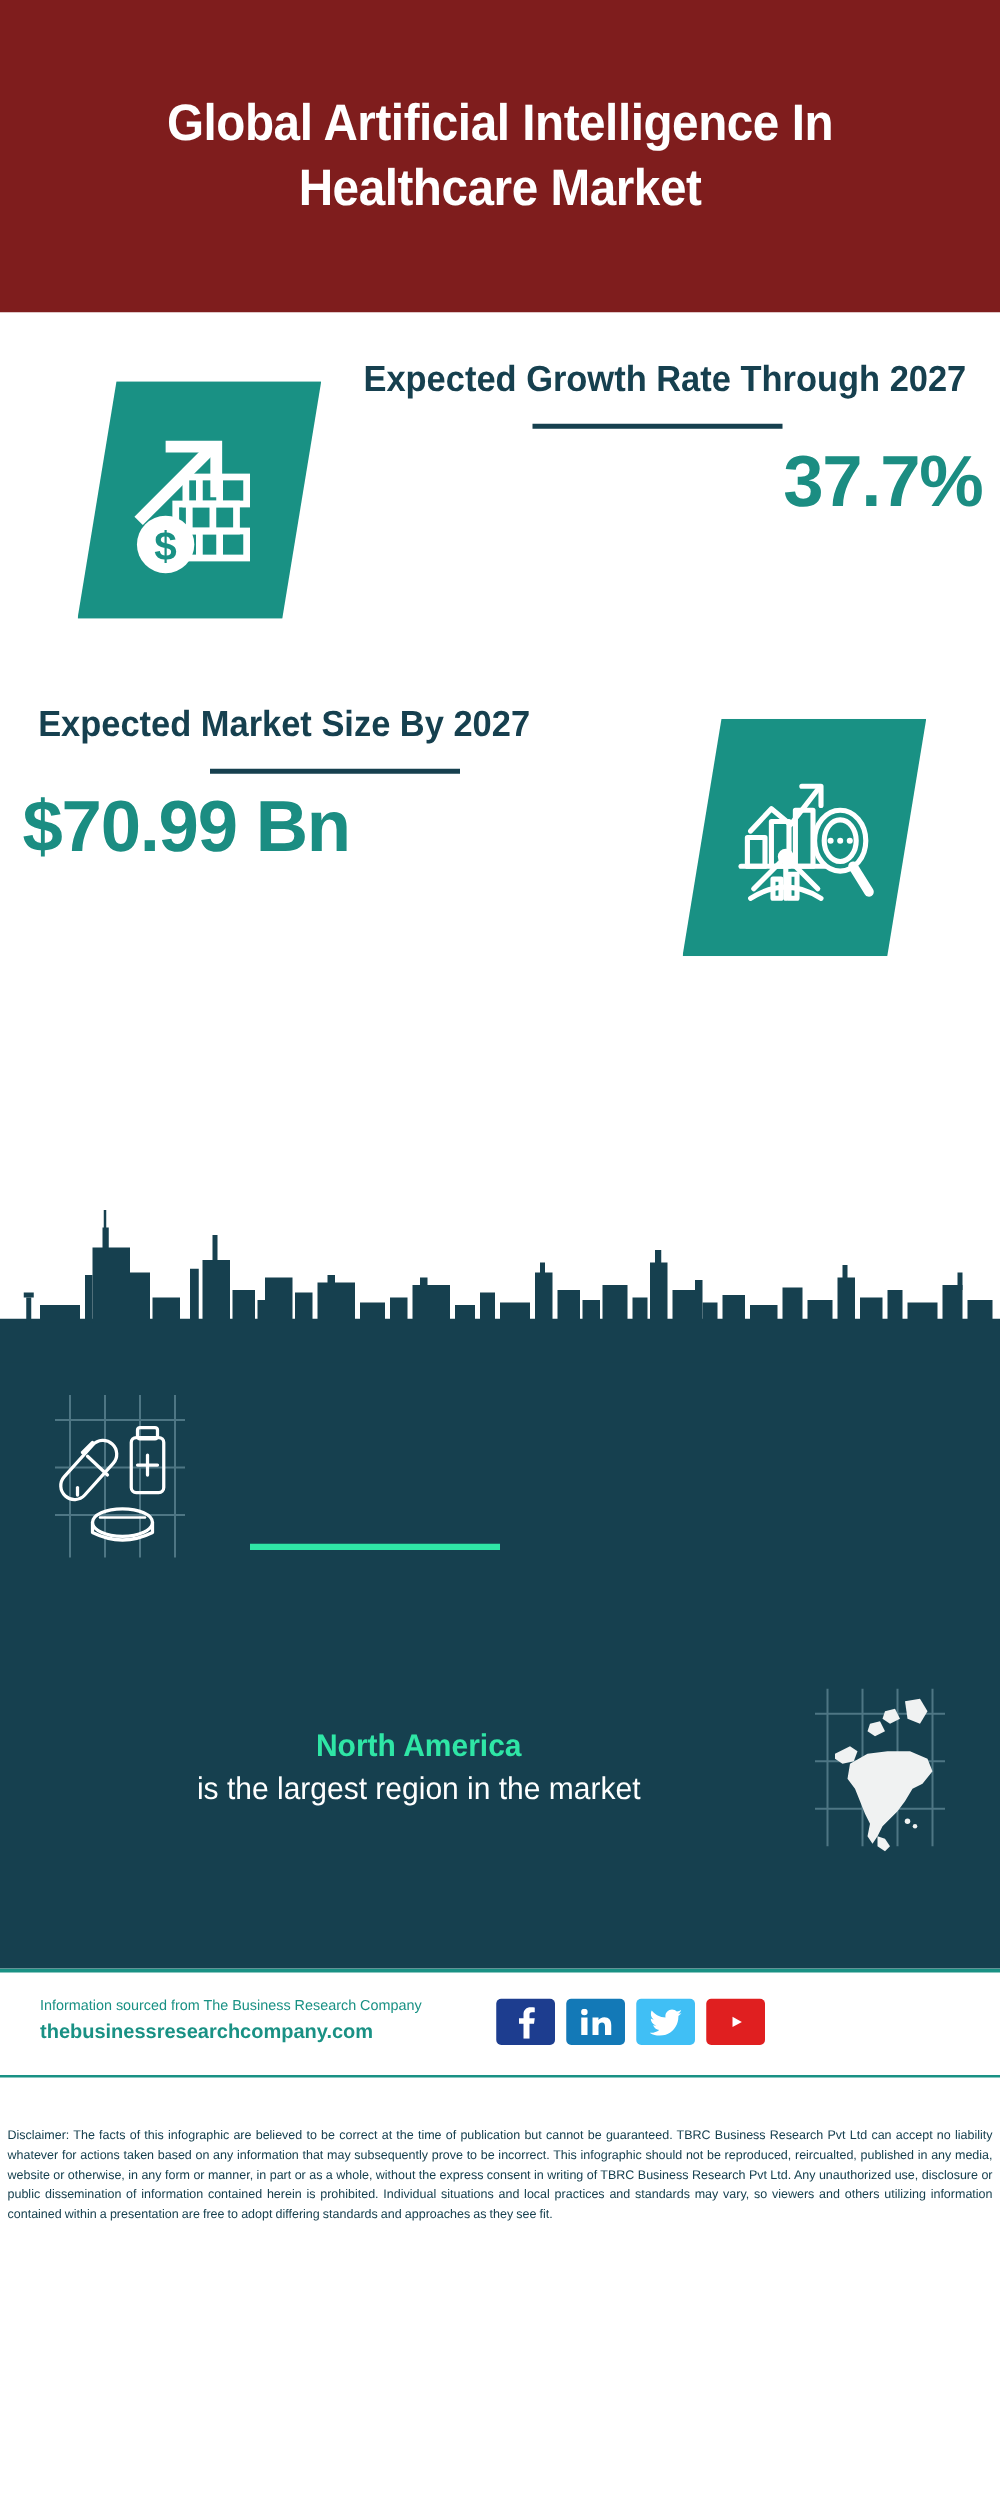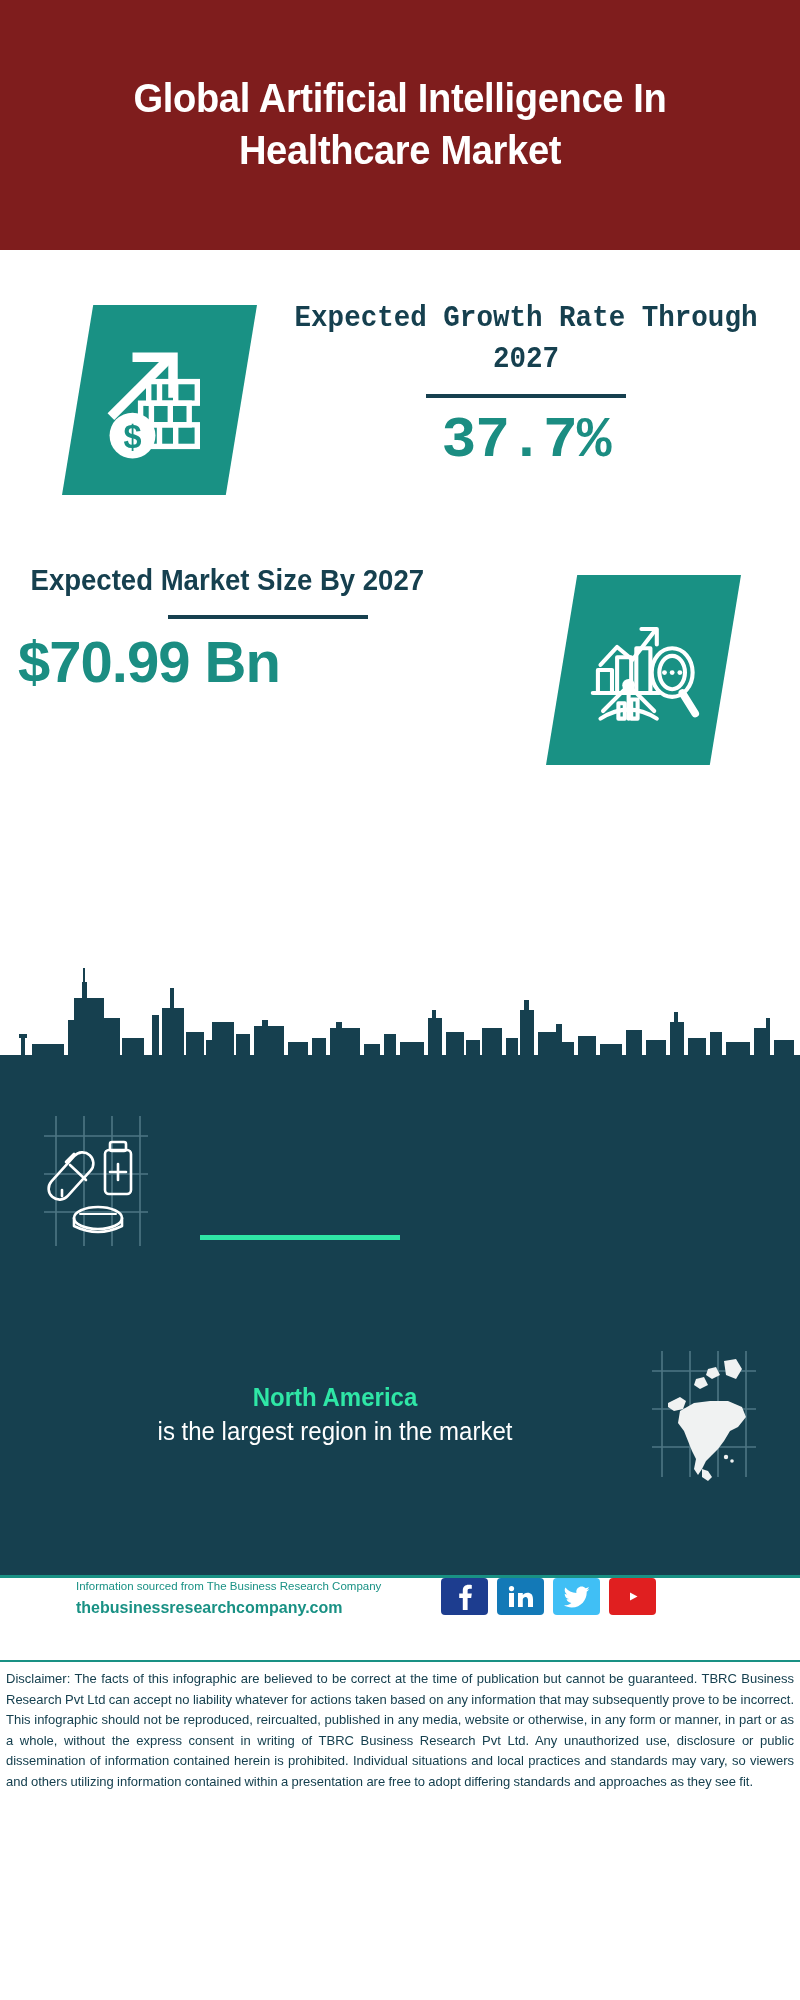--- a/index.html
+++ b/index.html
@@ -41,21 +41,21 @@
     position:absolute; inset:0;
     display:flex; align-items:center; justify-content:center;
   }
 
   
   .row1-icon {
     left:62px; top:55px; width:195px; height:190px;
     clip-path:polygon(16% 0%, 100% 0%, 84% 100%, 0% 100%);
   }
   .row1-text {
-    position:absolute; left:266px; top:48px; width:520px; text-align:center;font-family:Liberation Mono, monospace;
+    position:absolute; left:266px; top:34px; width:520px; text-align:right;
   }
   .row2-text {
     position:absolute; left:18px; top:310px; width:500px; text-align:left;
   }
   .row2-icon {
     left:546px; top:325px; width:195px; height:190px;
     clip-path:polygon(16% 0%, 100% 0%, 84% 100%, 0% 100%);
   }
 
   .stat-label {
@@ -98,23 +98,22 @@
 
   .divider {
     position:absolute; left:200px; top:1228px; width:200px; height:5px;
     background:#2fe6a6;
   }
 
   
   .footbar {
     position:absolute; left:0; top:1575px; width:800px; height:82px;
     background:#ffffff;
-    display:flex; align-items:flex-start;
+    display:flex; align-items:center;
     border-top:3px solid #199184;
-    padding-left:44px;
   }
   .footsrc {
     margin-left:32px; width:355px;
   }
   .footsrc .l1 { color:#199184; font-size:11.5px; line-height:1.55; }
   .footsrc .l2 { color:#199184; font-size:16px; font-weight:bold; line-height:1.5; }
 
   .socials { display:flex; gap:9px; align-items:center; margin-left:10px; }
   .sbtn {
     width:47px; height:37px; border-radius:4px;
@@ -124,24 +123,25 @@
   .sbtn svg { display:block; }
 
   
   .disc {
     position:absolute; left:0; top:1660px; width:800px;
     padding:7px 6px 0 6px;
     border-top:2px solid #199184;
   }
   .disc p {
     color:#16404f;
-    font-size:13px;
+    font-size:10px;
     line-height:1.58;
     text-align:justify;
     word-spacing:-0.3px;
+    margin-top:32px;
   }
 </style>
 </head>
 <body>
 
 <div class="page">
 
   <div class="header">
     <h1>Global Artificial Intelligence In Healthcare Market</h1>
   </div>

